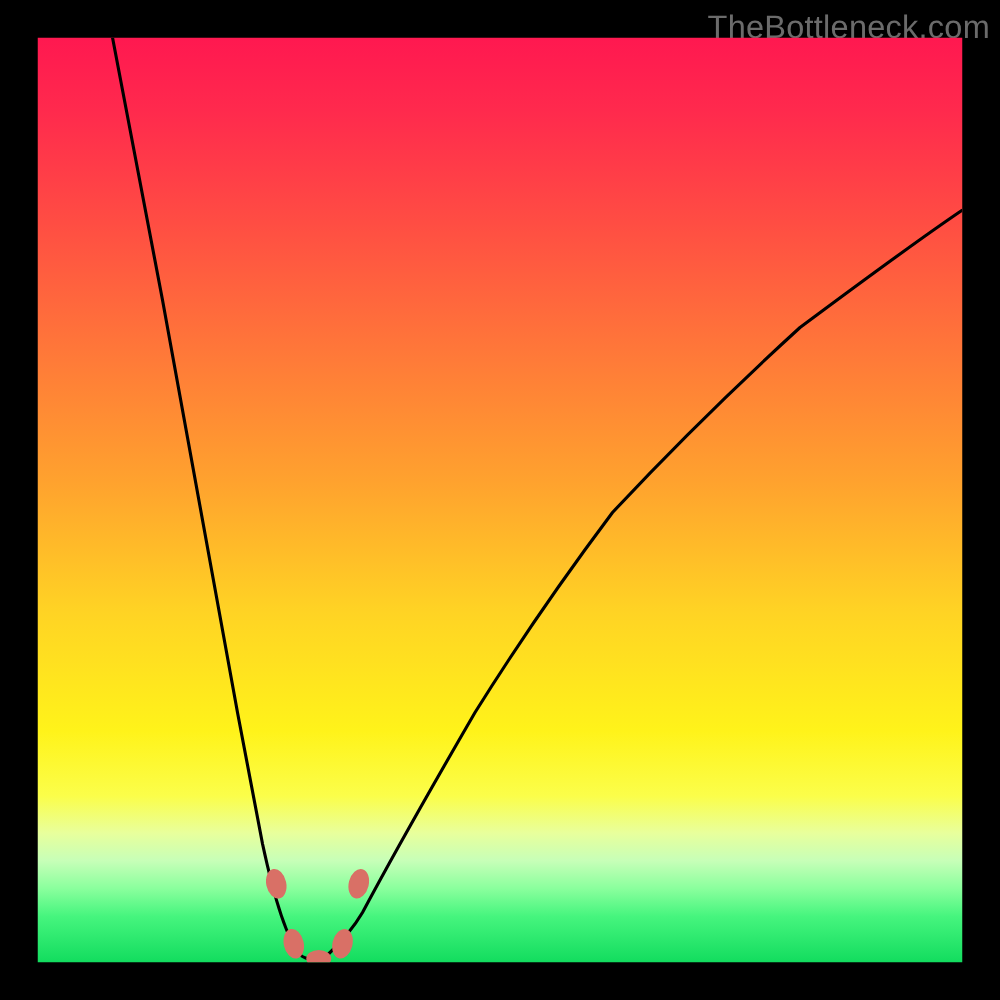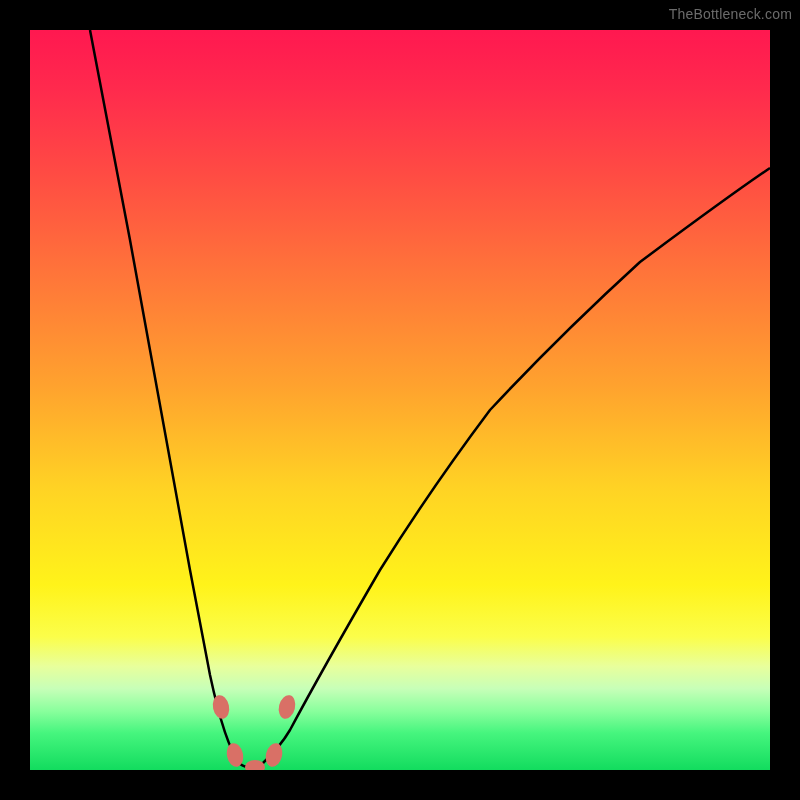--- a/index.html
+++ b/index.html
@@ -48,21 +48,21 @@
       #8aff9d 92%,
       #46f57e 95%,
       #12dc5e 100%
     );
   }
   .watermark {
     position: absolute;
     top: 6px;
     right: 8px;
     color: #6b6b6b;
-    font-size: 14px;
+    font-size: 26px;
     font-weight: 500;
     letter-spacing: 0.2px;
     user-select: none;
   }
   svg.curve {
     position: absolute;
     left: 0;
     top: 0;
   }
   .marker {

